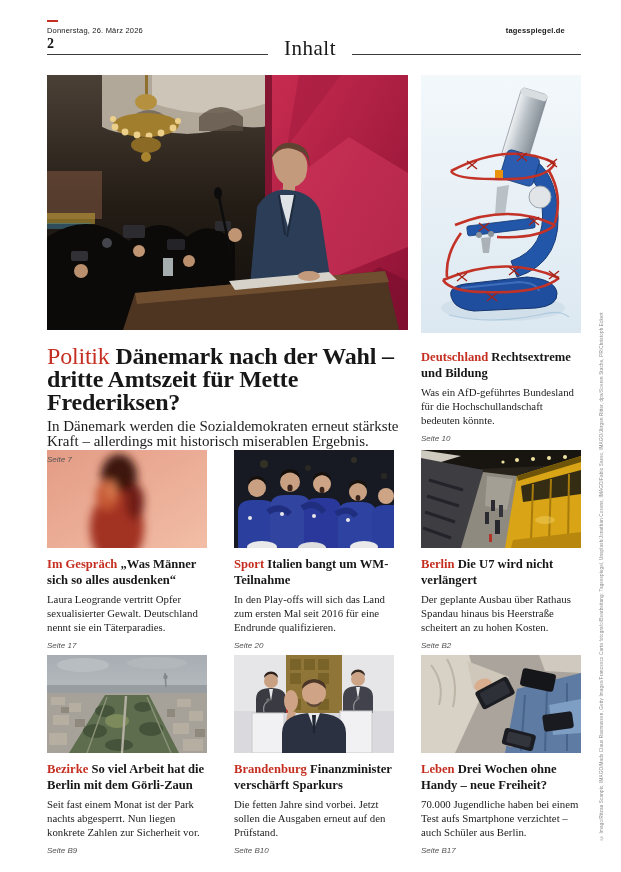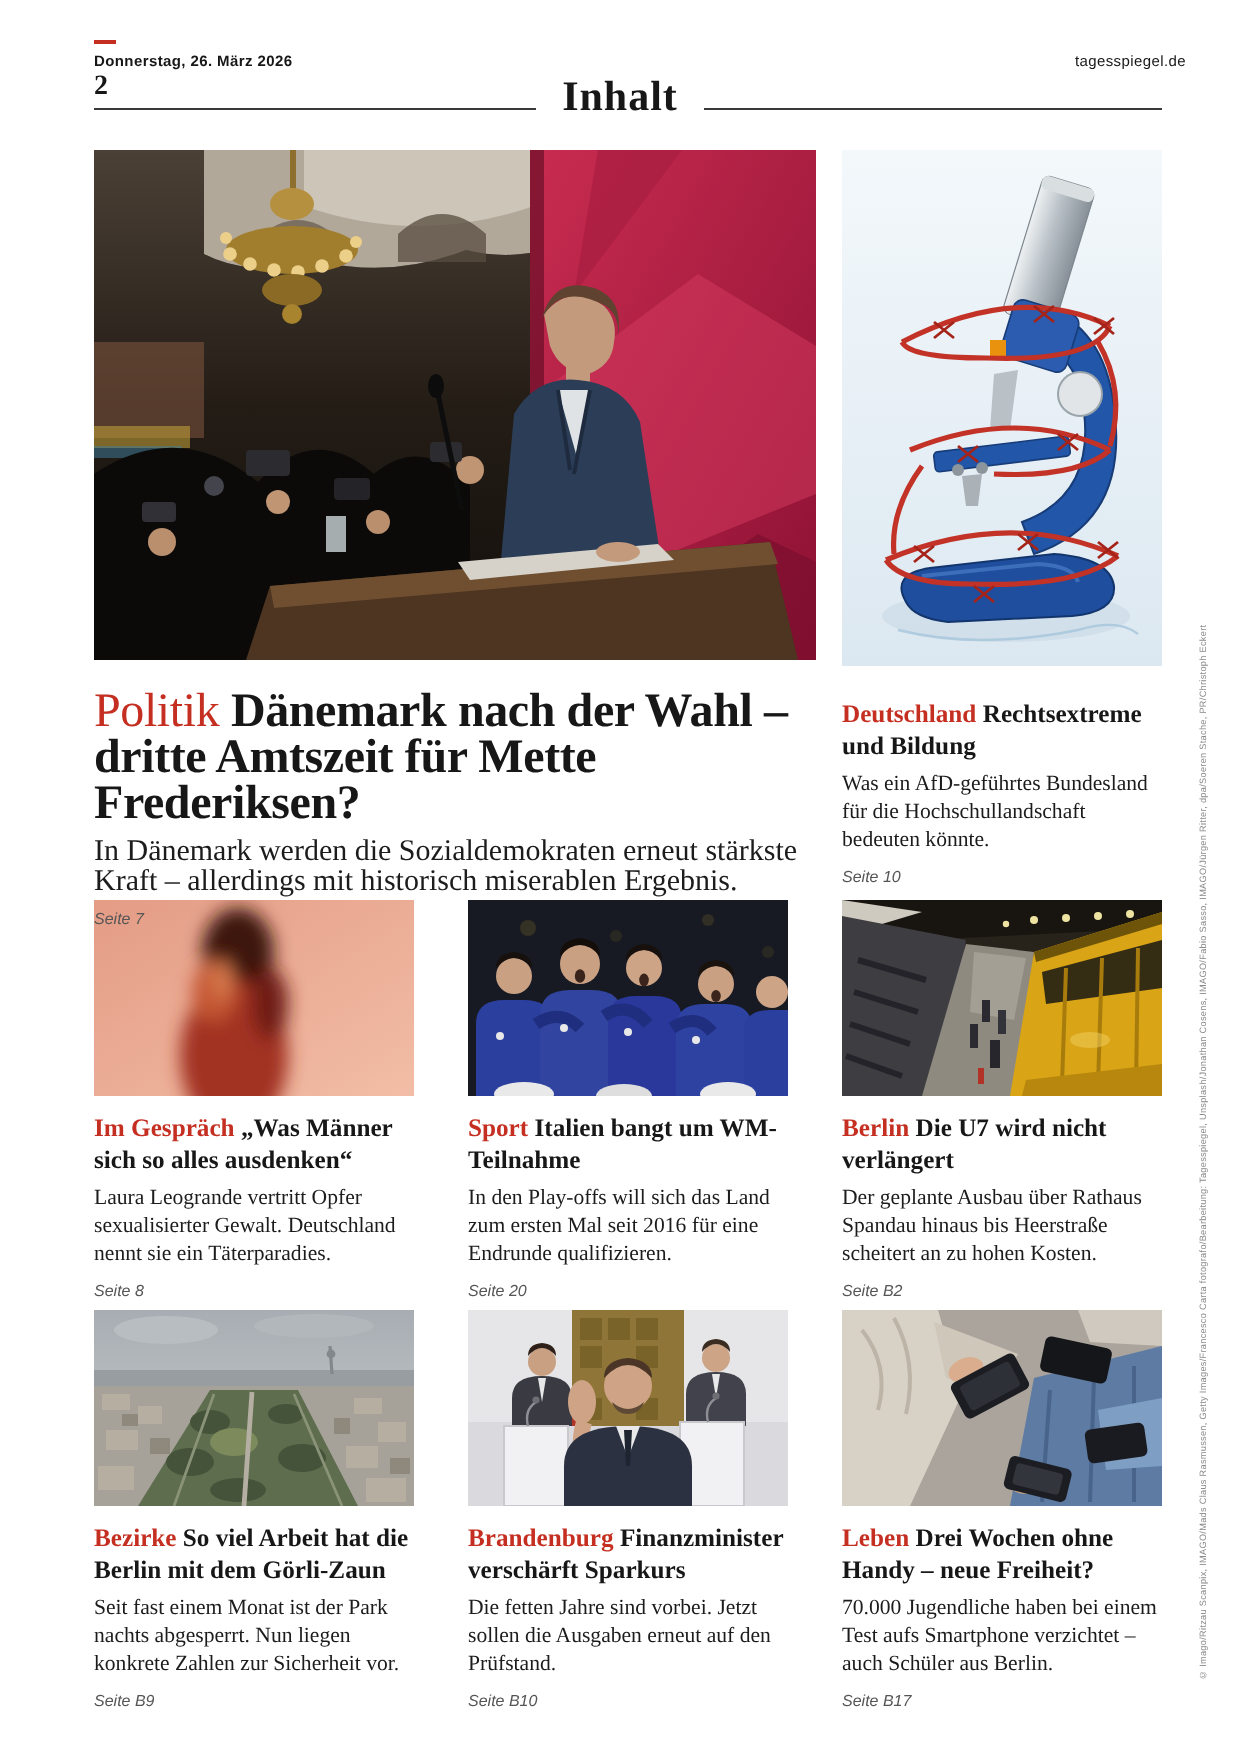--- a/index.html
+++ b/index.html
@@ -5,27 +5,27 @@
   :root{ --red:#c52f21; --ink:#171717; }
   *{box-sizing:border-box}
   html,body{margin:0;padding:0;background:#e9e9e9}
   .page{position:relative;width:621px;height:872px;background:#fff;margin:0 auto;overflow:hidden;
         font-family:"Liberation Serif",serif;color:var(--ink)}
   .abs{position:absolute}
   .sans{font-family:"Liberation Sans",sans-serif}
 
   
   .crop-mark{left:47px;top:20px;width:11px;height:2px;background:var(--red)}
-  .h-date{left:47px;top:26px;font-size:7.5px;font-weight:bold;letter-spacing:.2px}
-  .h-site{right:28px;top:26px;font-size:7.5px;font-weight:normal;letter-spacing:.2px}
+  .h-date{left:47px;top:26px;font-size:7.5px;font-weight:normal;letter-spacing:.2px}
+  .h-site{right:56px;top:26px;font-size:7.5px;font-weight:bold;letter-spacing:.2px}
   .h-num{left:47px;top:36px;font-size:14px;font-weight:bold}
   .rule{top:54px;height:0;border-top:1.2px solid #3a3a3a}
   .rule-l{left:47px;width:221px}
   .rule-r{left:352px;width:229px}
-  .h-title{left:248px;top:36px;width:124px;text-align:center;font-size:21px;font-weight:bold;letter-spacing:.5px}
+  .h-title{left:248px;top:36px;width:124px;text-align:center;font-size:21px;font-weight:normal;letter-spacing:.5px}
 
   
   figure.photo{margin:0;padding:0;line-height:0}
   figure.photo svg{display:block}
 
   
   .story h2{margin:0}
   .hl-main{font-size:24px;line-height:23px;font-weight:bold;letter-spacing:-.2px}
   .hl-main .kicker{font-weight:normal}
   .hl-col{font-size:12.6px;line-height:16px;font-weight:bold}
@@ -401,21 +401,21 @@
 
   <section class="story abs" style="left:421px;top:349px;width:162px">
     <h2 class="hl-col"><span class="kicker">Deutschland</span> <span>Rechtsextreme und Bildung</span></h2>
     <p class="teaser">Was ein AfD-geführtes Bundesland für die Hochschullandschaft bedeuten könnte.</p>
     <div class="seite">Seite 10</div>
   </section>
 
   <section class="story abs" style="left:47px;top:556px;width:164px">
     <h2 class="hl-col"><span class="kicker">Im Gespräch</span> <span>„Was Männer sich so alles ausdenken“</span></h2>
     <p class="teaser">Laura Leogrande vertritt Opfer sexualisierter Gewalt. Deutschland nennt sie ein Täterparadies.</p>
-    <div class="seite">Seite 8</div>
+    <div class="seite">Seite 17</div>
   </section>
 
   <section class="story abs" style="left:234px;top:556px;width:164px">
     <h2 class="hl-col"><span class="kicker">Sport</span> <span>Italien bangt um WM-Teilnahme</span></h2>
     <p class="teaser">In den Play-offs will sich das Land zum ersten Mal seit 2016 für eine Endrunde qualifizieren.</p>
     <div class="seite">Seite 20</div>
   </section>
 
   <section class="story abs" style="left:421px;top:556px;width:164px">
     <h2 class="hl-col"><span class="kicker">Berlin</span> <span>Die U7 wird nicht verlängert</span></h2>

